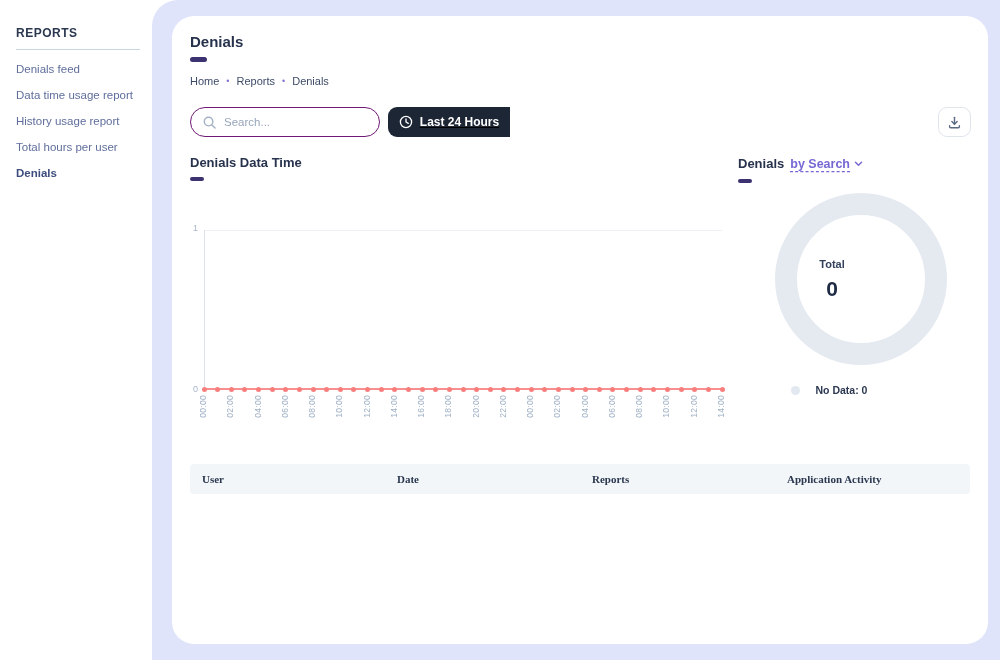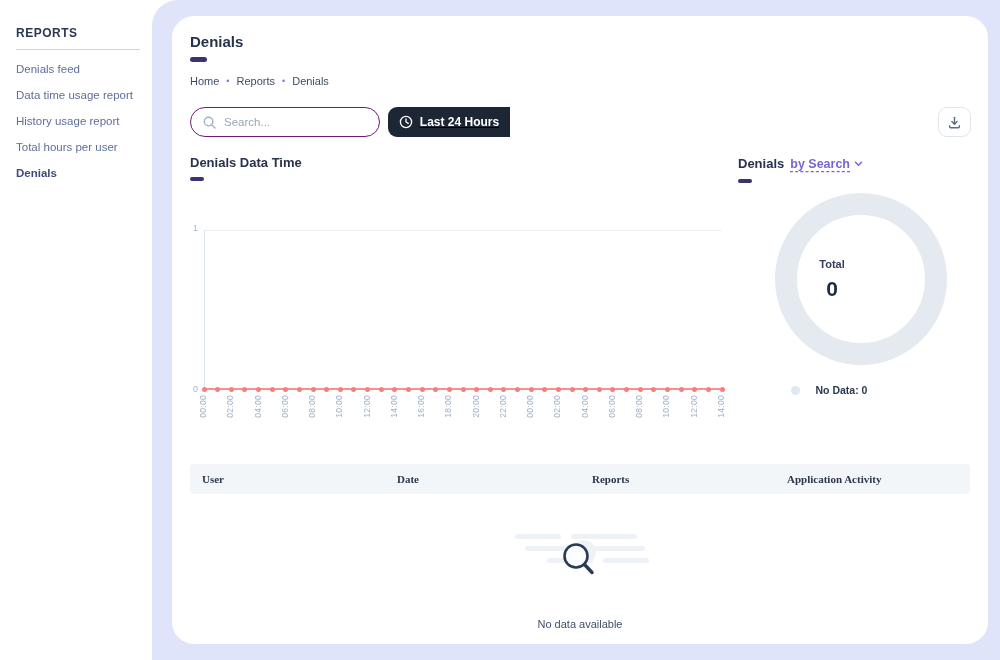--- a/index.html
+++ b/index.html
@@ -261,32 +261,16 @@
         <span class="legend-text">No Data: 0</span>
       </div>
 
       <div class="table-head" id="table-head">
           <div class="th-cell">User</div>
           <div class="th-cell">Date</div>
           <div class="th-cell">Reports</div>
           <div class="th-cell">Application Activity</div>
         </div>
 
-      <div class="empty-state">
-        <div class="skeleton">
-          <div class="sk-bar sk1"></div>
-          <div class="sk-bar sk2"></div>
-          <div class="sk-bar sk3"></div>
-          <div class="sk-bar sk4"></div>
-          <div class="sk-bar sk5"></div>
-          <div class="sk-bar sk6"></div>
-          <svg class="magnifier" width="44" height="42" viewBox="0 0 44 42">
-            <circle cx="26" cy="12" r="12" fill="#eef2f7"></circle>
-            <circle cx="18" cy="16" r="11.5" fill="#fcfdfe" stroke="#2c3b55" stroke-width="2.6"></circle>
-            <line x1="26.5" y1="24.5" x2="34" y2="32.5" stroke="#2c3b55" stroke-width="3.4" stroke-linecap="round"></line>
-          </svg>
-        </div>
-        <div class="empty-text">No data available</div>
-      </div>
 
     </main>
   </div>
 </div>
 
 </body></html>

